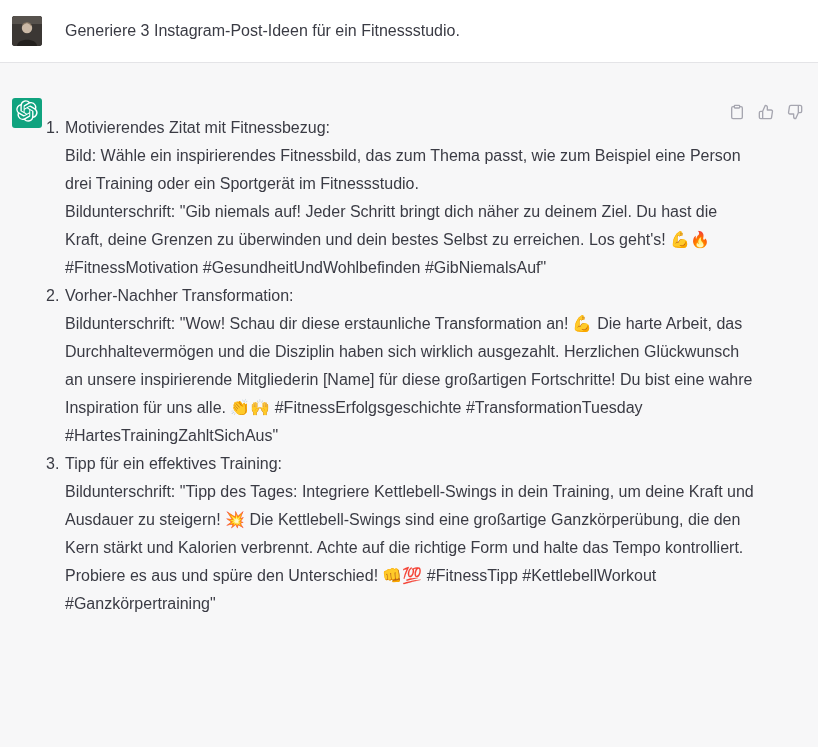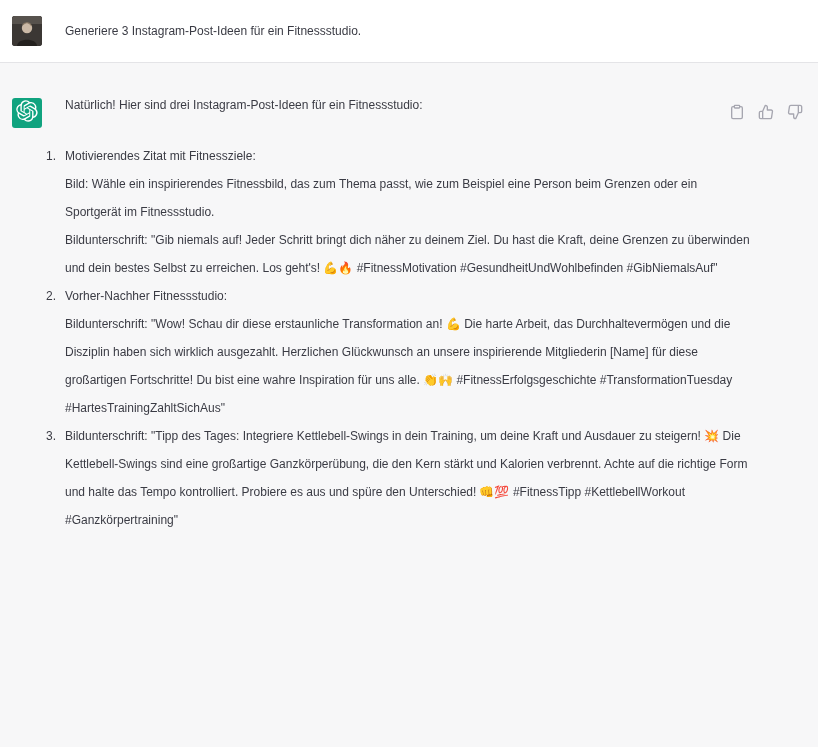--- a/index.html
+++ b/index.html
@@ -34,21 +34,21 @@
     overflow: hidden;
   }
   .user-avatar { background: #2d2a28; }
   .assistant-avatar {
     background: #10a37f;
     display: flex; align-items: center; justify-content: center;
   }
   .msg-content {
     margin-left: 23px;
     width: 690px;
-    font-size: 12px;
+    font-size: 16px;
     line-height: 28px;
   }
   .user-row .msg-content { line-height: 28px; margin-top: 1px; }
   .assistant-row .msg-content { margin-top: -7px; }
   .intro-line { line-height: 28px; }
   .idea-list { margin-top: 23px; }
   .idea-item { display: flex; }
   .idea-num {
     flex: 0 0 19px;
     margin-left: -19px;
@@ -95,44 +95,44 @@
 <div class="msg-row assistant-row">
   <div class="avatar assistant-avatar">
     <span>
       <svg width="22" height="22" viewBox="0 0 41 41" fill="#ffffff">
         <path d="M37.532 16.87a9.963 9.963 0 0 0-.856-8.184 10.078 10.078 0 0 0-10.855-4.835A9.964 9.964 0 0 0 18.306.5a10.079 10.079 0 0 0-9.614 6.977 9.967 9.967 0 0 0-6.664 4.834 10.08 10.08 0 0 0 1.24 11.817 9.965 9.965 0 0 0 .856 8.185 10.079 10.079 0 0 0 10.855 4.835 9.965 9.965 0 0 0 7.516 3.35 10.078 10.078 0 0 0 9.617-6.981 9.967 9.967 0 0 0 6.663-4.834 10.079 10.079 0 0 0-1.243-11.813ZM22.498 37.886a7.474 7.474 0 0 1-4.799-1.735c.061-.033.168-.091.237-.134l7.964-4.6a1.294 1.294 0 0 0 .655-1.134V19.054l3.366 1.944a.12.12 0 0 1 .066.092v9.299a7.505 7.505 0 0 1-7.49 7.496ZM6.392 31.006a7.471 7.471 0 0 1-.894-5.023c.06.036.162.099.237.141l7.964 4.6a1.297 1.297 0 0 0 1.308 0l9.724-5.614v3.888a.12.12 0 0 1-.048.103l-8.051 4.649a7.504 7.504 0 0 1-10.24-2.744ZM4.297 13.62A7.469 7.469 0 0 1 8.2 10.333c0 .068-.004.19-.004.274v9.201a1.294 1.294 0 0 0 .654 1.132l9.723 5.614-3.366 1.944a.12.12 0 0 1-.114.01L7.04 23.856a7.504 7.504 0 0 1-2.743-10.237Zm27.658 6.437-9.724-5.615 3.367-1.943a.121.121 0 0 1 .113-.01l8.052 4.648a7.498 7.498 0 0 1-1.158 13.528v-9.476a1.293 1.293 0 0 0-.65-1.132Zm3.35-5.043c-.059-.037-.162-.099-.236-.141l-7.965-4.6a1.298 1.298 0 0 0-1.308 0l-9.723 5.614v-3.888a.12.12 0 0 1 .048-.103l8.05-4.645a7.497 7.497 0 0 1 11.135 7.763Zm-21.063 6.929-3.367-1.944a.12.12 0 0 1-.065-.092v-9.299a7.497 7.497 0 0 1 12.293-5.756 6.94 6.94 0 0 0-.236.134l-7.965 4.6a1.294 1.294 0 0 0-.654 1.132l-.006 11.225Zm1.829-3.943 4.33-2.501 4.332 2.5v5l-4.331 2.5-4.331-2.5Z"></path>
       </svg>
     </span>
   </div>
 
   <div class="msg-content">
-    <div class="intro-line">Natürlich! Hier sind drei Instagram-Post-Ideen für ein Fitnessstudio:</div>
 
     <div class="idea-list">
 
       <div class="idea-item">
         <span class="idea-num">1.</span>
         <div class="idea-body">
-          <div>Motivierendes Zitat mit Fitnessziele:</div>
-          <div>Bild: Wähle ein inspirierendes Fitnessbild, das zum Thema passt, wie zum Beispiel eine Person beim Grenzen oder ein Sportgerät im Fitnessstudio.</div>
+          <div>Motivierendes Zitat mit Fitnessbezug:</div>
+          <div>Bild: Wähle ein inspirierendes Fitnessbild, das zum Thema passt, wie zum Beispiel eine Person drei Training oder ein Sportgerät im Fitnessstudio.</div>
           <div>Bildunterschrift: "Gib niemals auf! Jeder Schritt bringt dich näher zu deinem Ziel. Du hast die Kraft, deine Grenzen zu überwinden und dein bestes Selbst zu erreichen. Los geht's! 💪🔥 #FitnessMotivation #GesundheitUndWohlbefinden #GibNiemalsAuf"</div>
         </div>
       </div>
 
       <div class="idea-item">
         <span class="idea-num">2.</span>
         <div class="idea-body">
-          <div>Vorher-Nachher Fitnessstudio:</div>
+          <div>Vorher-Nachher Transformation:</div>
           <div>Bildunterschrift: "Wow! Schau dir diese erstaunliche Transformation an! 💪 Die harte Arbeit, das Durchhaltevermögen und die Disziplin haben sich wirklich ausgezahlt. Herzlichen Glückwunsch an unsere inspirierende Mitgliederin [Name] für diese großartigen Fortschritte! Du bist eine wahre Inspiration für uns alle. 👏🙌 #FitnessErfolgsgeschichte #TransformationTuesday #HartesTrainingZahltSichAus"</div>
         </div>
       </div>
 
       <div class="idea-item">
         <span class="idea-num">3.</span>
         <div class="idea-body">
+          <div>Tipp für ein effektives Training:</div>
           <div>Bildunterschrift: "Tipp des Tages: Integriere Kettlebell-Swings in dein Training, um deine Kraft und Ausdauer zu steigern! 💥 Die Kettlebell-Swings sind eine großartige Ganzkörperübung, die den Kern stärkt und Kalorien verbrennt. Achte auf die richtige Form und halte das Tempo kontrolliert. Probiere es aus und spüre den Unterschied! 👊💯 #FitnessTipp #KettlebellWorkout #Ganzkörpertraining"</div>
         </div>
       </div>
 
     </div>
   </div>
 
   <div class="actions">
     <button class="action-btn">
       <span>

